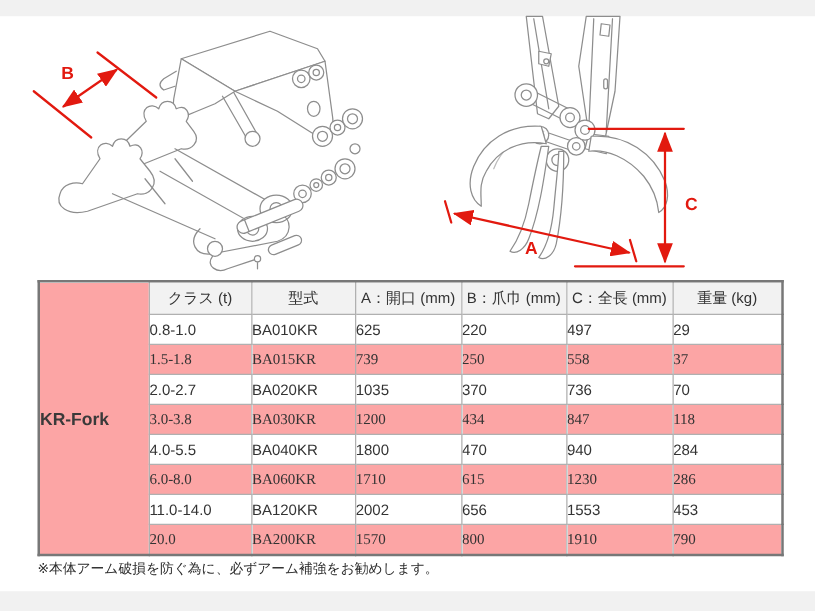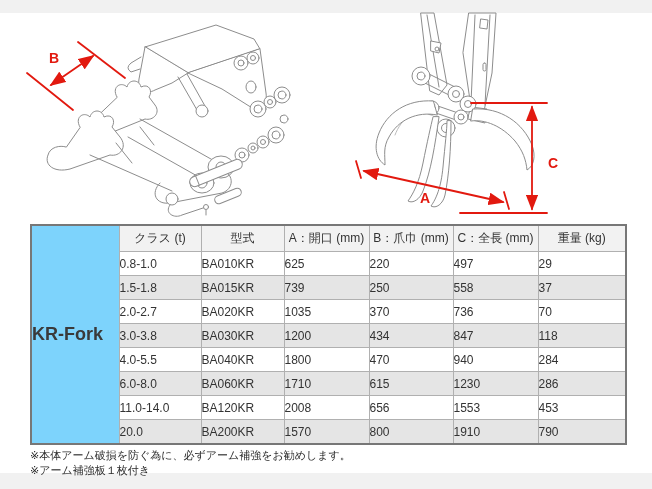--- a/index.html
+++ b/index.html
@@ -27,22 +27,22 @@
     position:absolute;left:30px;top:224px;width:595px;
     border-collapse:collapse;table-layout:fixed;
     font-size:12px;color:#333;
   }
   table.spec td,table.spec th{
     border:1px solid #b0b0b0;vertical-align:middle;
     padding:0;height:23px;font-weight:normal;overflow:hidden;white-space:nowrap;
   }
   table.spec{border:2px solid #777;}
   table.spec tr.hdr th{background:#f2f2f2;height:25px;}
-  table.spec td.prod{background:#7dd3fc;font-weight:bold;font-size:18px;color:#3a3a3a;}
-  table.spec tr.stripe td{background:#e5e5e5;}
+  table.spec td.prod{background:#fca5a5;font-weight:bold;font-size:14px;color:#3a3a3a;}
+  table.spec tr.stripe td{background:#fca5a5;font-family:Liberation Serif, serif;}
 
   .notes{position:absolute;left:30px;top:448px;font-size:11px;color:#2b2b2b;line-height:15px;}
 </style>
 </head>
 <body>
 
 <div class="strip top"></div>
 <div class="strip bottom"></div>
 
 <svg class="diag left-diag" width="310" height="205" viewBox="0 0 310 205">
@@ -239,32 +239,31 @@
         <td>6.0-8.0</td>
         <td>BA060KR</td>
         <td>1710</td>
         <td>615</td>
         <td>1230</td>
         <td>286</td>
       </tr>
       <tr>
         <td>11.0-14.0</td>
         <td>BA120KR</td>
-        <td>2008</td>
+        <td>2002</td>
         <td>656</td>
         <td>1553</td>
         <td>453</td>
       </tr>
       <tr class="stripe">
         <td>20.0</td>
         <td>BA200KR</td>
         <td>1570</td>
         <td>800</td>
         <td>1910</td>
         <td>790</td>
       </tr>
     </tbody>
 </table>
 
 <div class="notes">
   <div>※本体アーム破損を防ぐ為に、必ずアーム補強をお勧めします。</div>
-  <div>※アーム補強板１枚付き</div>
 </div>
 
 </body></html>

